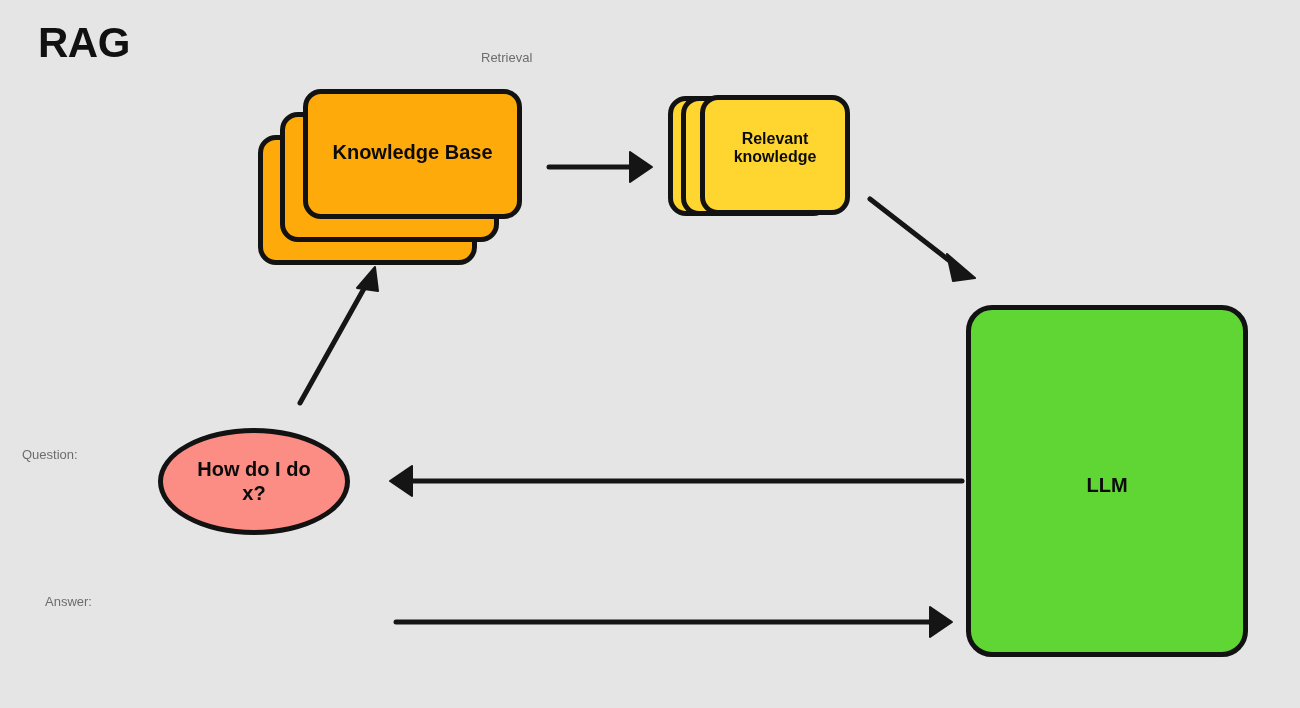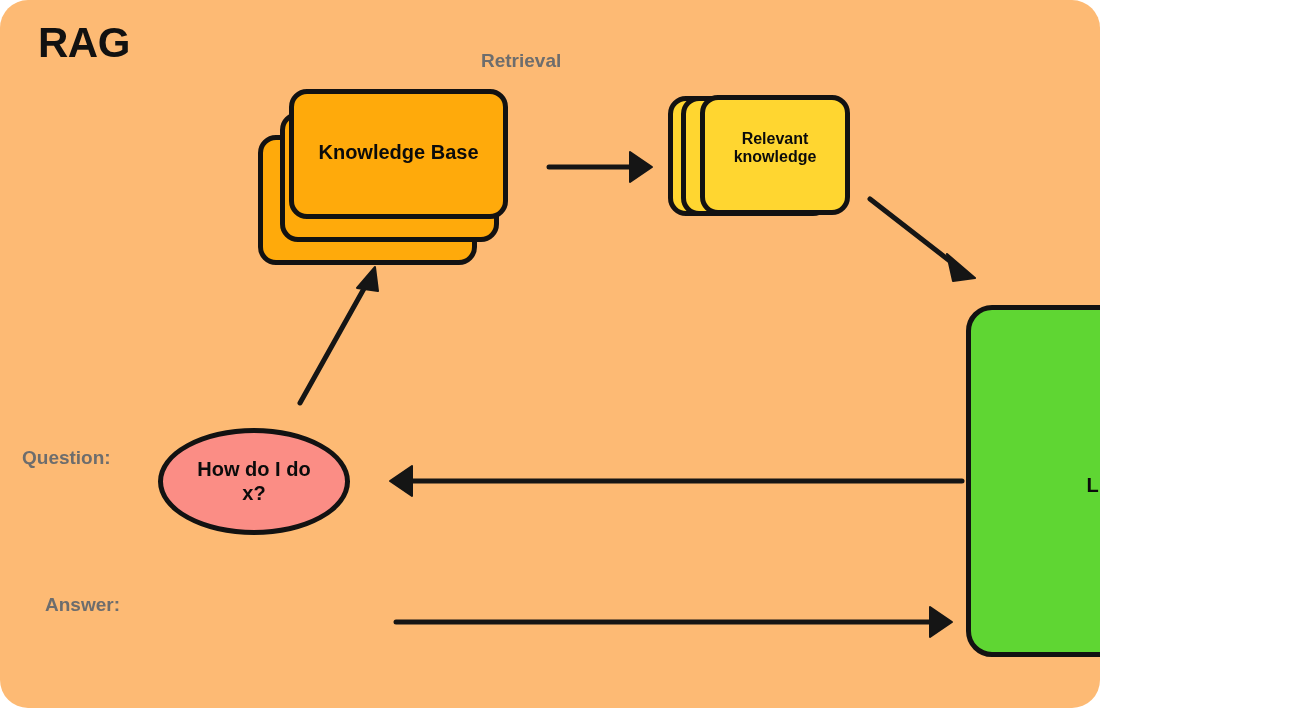--- a/index.html
+++ b/index.html
@@ -6,44 +6,43 @@
   html, body {
     margin: 0;
     padding: 0;
     background: #ffffff;
   }
   body {
     font-family: "Liberation Sans", sans-serif;
   }
   #canvas {
     position: relative;
-    width: 1100px;
+    width: 1300px;
     height: 708px;
-    background: #fdba74;
+    background: #e5e5e5;
     overflow: hidden;
-    border-radius: 28px;
   }
 
   
   .diagram-title {
     position: absolute;
     left: 38px;
     top: 22px;
     font-size: 42px;
     font-weight: bold;
     color: #111111;
     letter-spacing: -0.5px;
     line-height: 1;
   }
 
   
   .caption {
     position: absolute;
-    font-size: 19px;
-    font-weight: bold;
+    font-size: 13px;
+    font-weight: normal;
     color: #6d6d6d;
     white-space: nowrap;
   }
   .caption.retrieval {
     left: 481px;
     top: 50px;
   }
   .caption.question-label {
     left: 22px;
     top: 447px;
@@ -76,21 +75,21 @@
 
   
   #knowledge-base-stack { left: 258px; top: 89px; width: 268px; height: 175px; }
   #knowledge-base-stack .card {
     width: 219px;
     height: 130px;
     background: #FFAA0B;
   }
   #kb-card-3 { left: 0px;  top: 46px; }
   #kb-card-2 { left: 22px; top: 23px; }
-  #kb-card-1 { left: 31px; top: 0px; }
+  #kb-card-1 { left: 45px; top: 0px; }
   #knowledge-base-stack .card-label {
     top: 47px;
     font-size: 20px;
   }
 
   
   #relevant-knowledge-stack { left: 668px; top: 95px; width: 190px; height: 122px; }
   #relevant-knowledge-stack .card {
     width: 150px;
     height: 120px;

